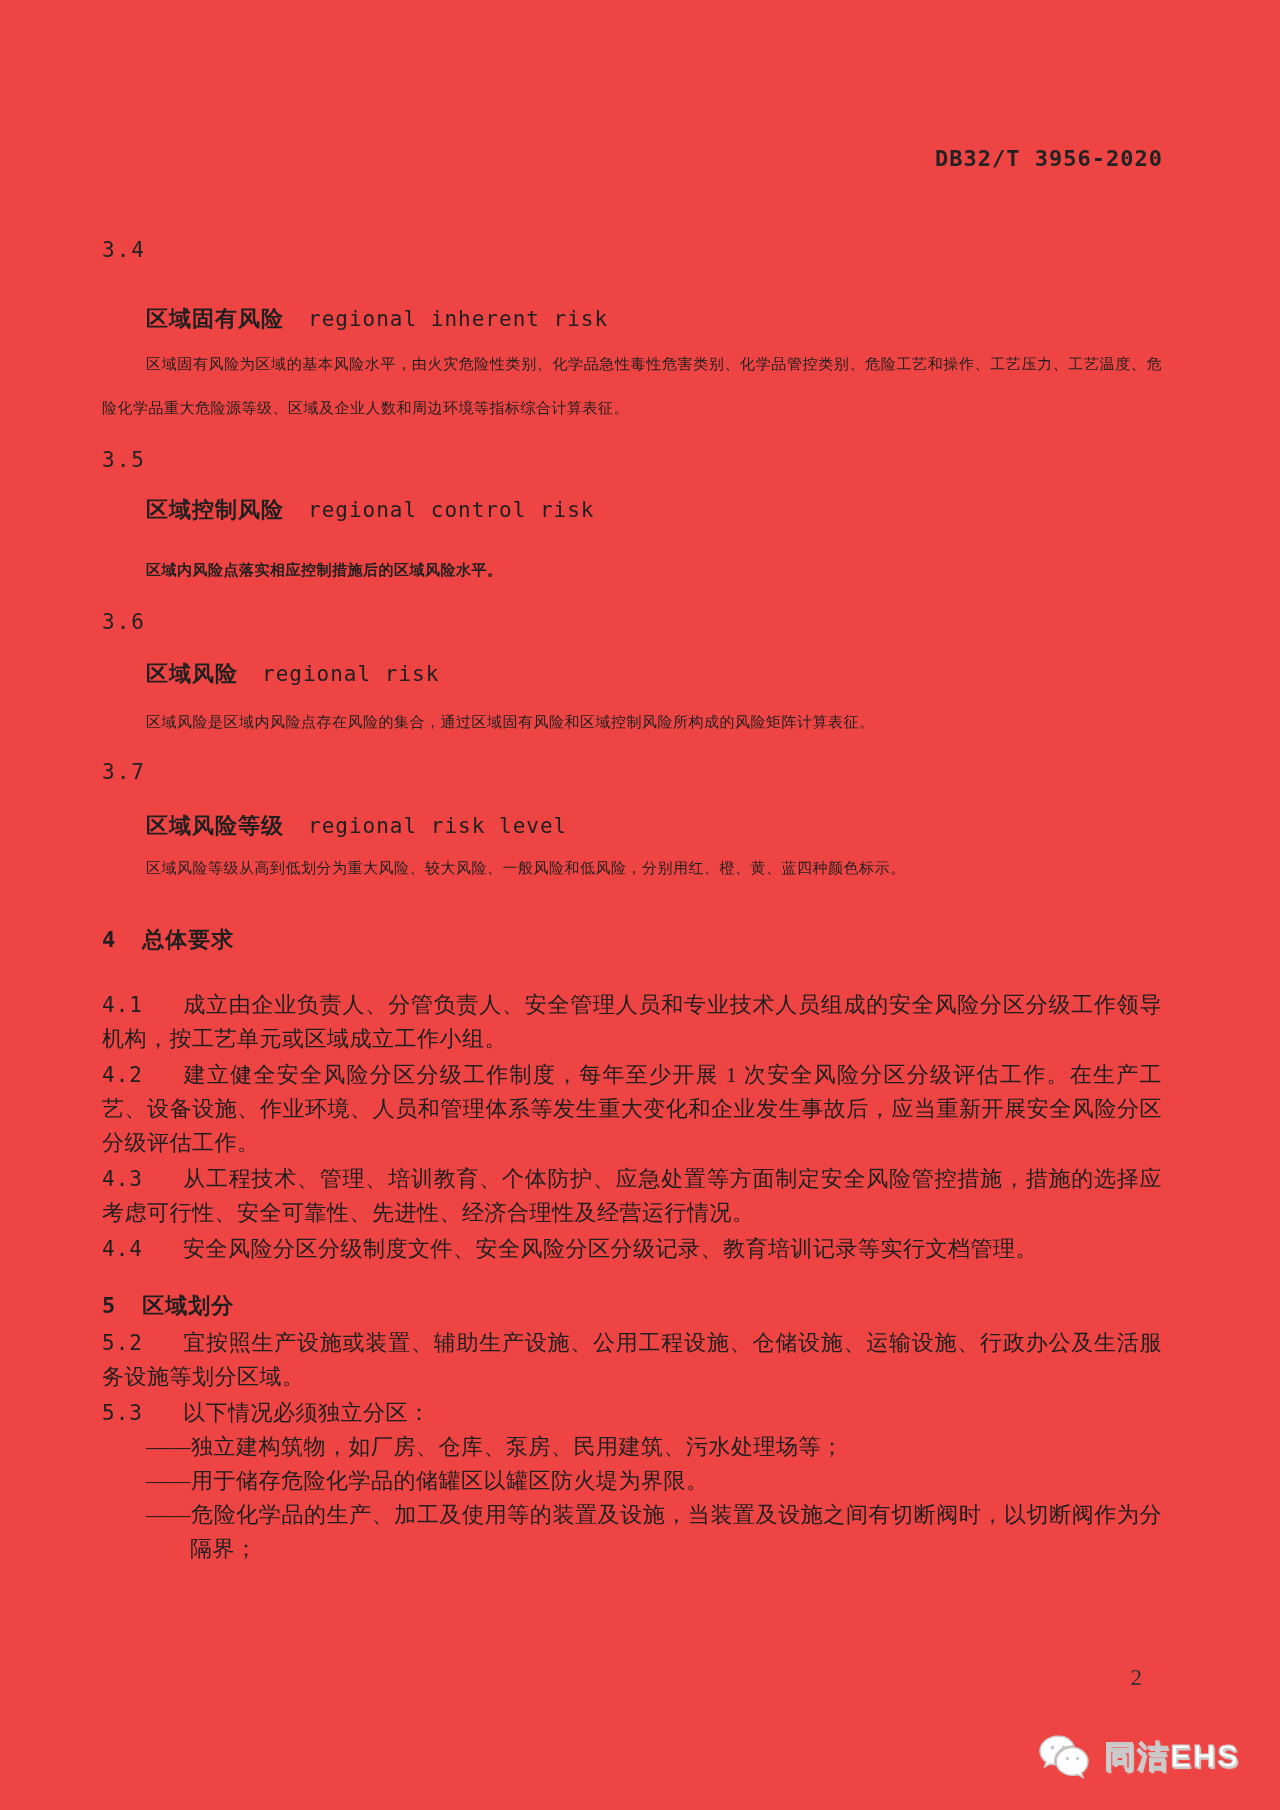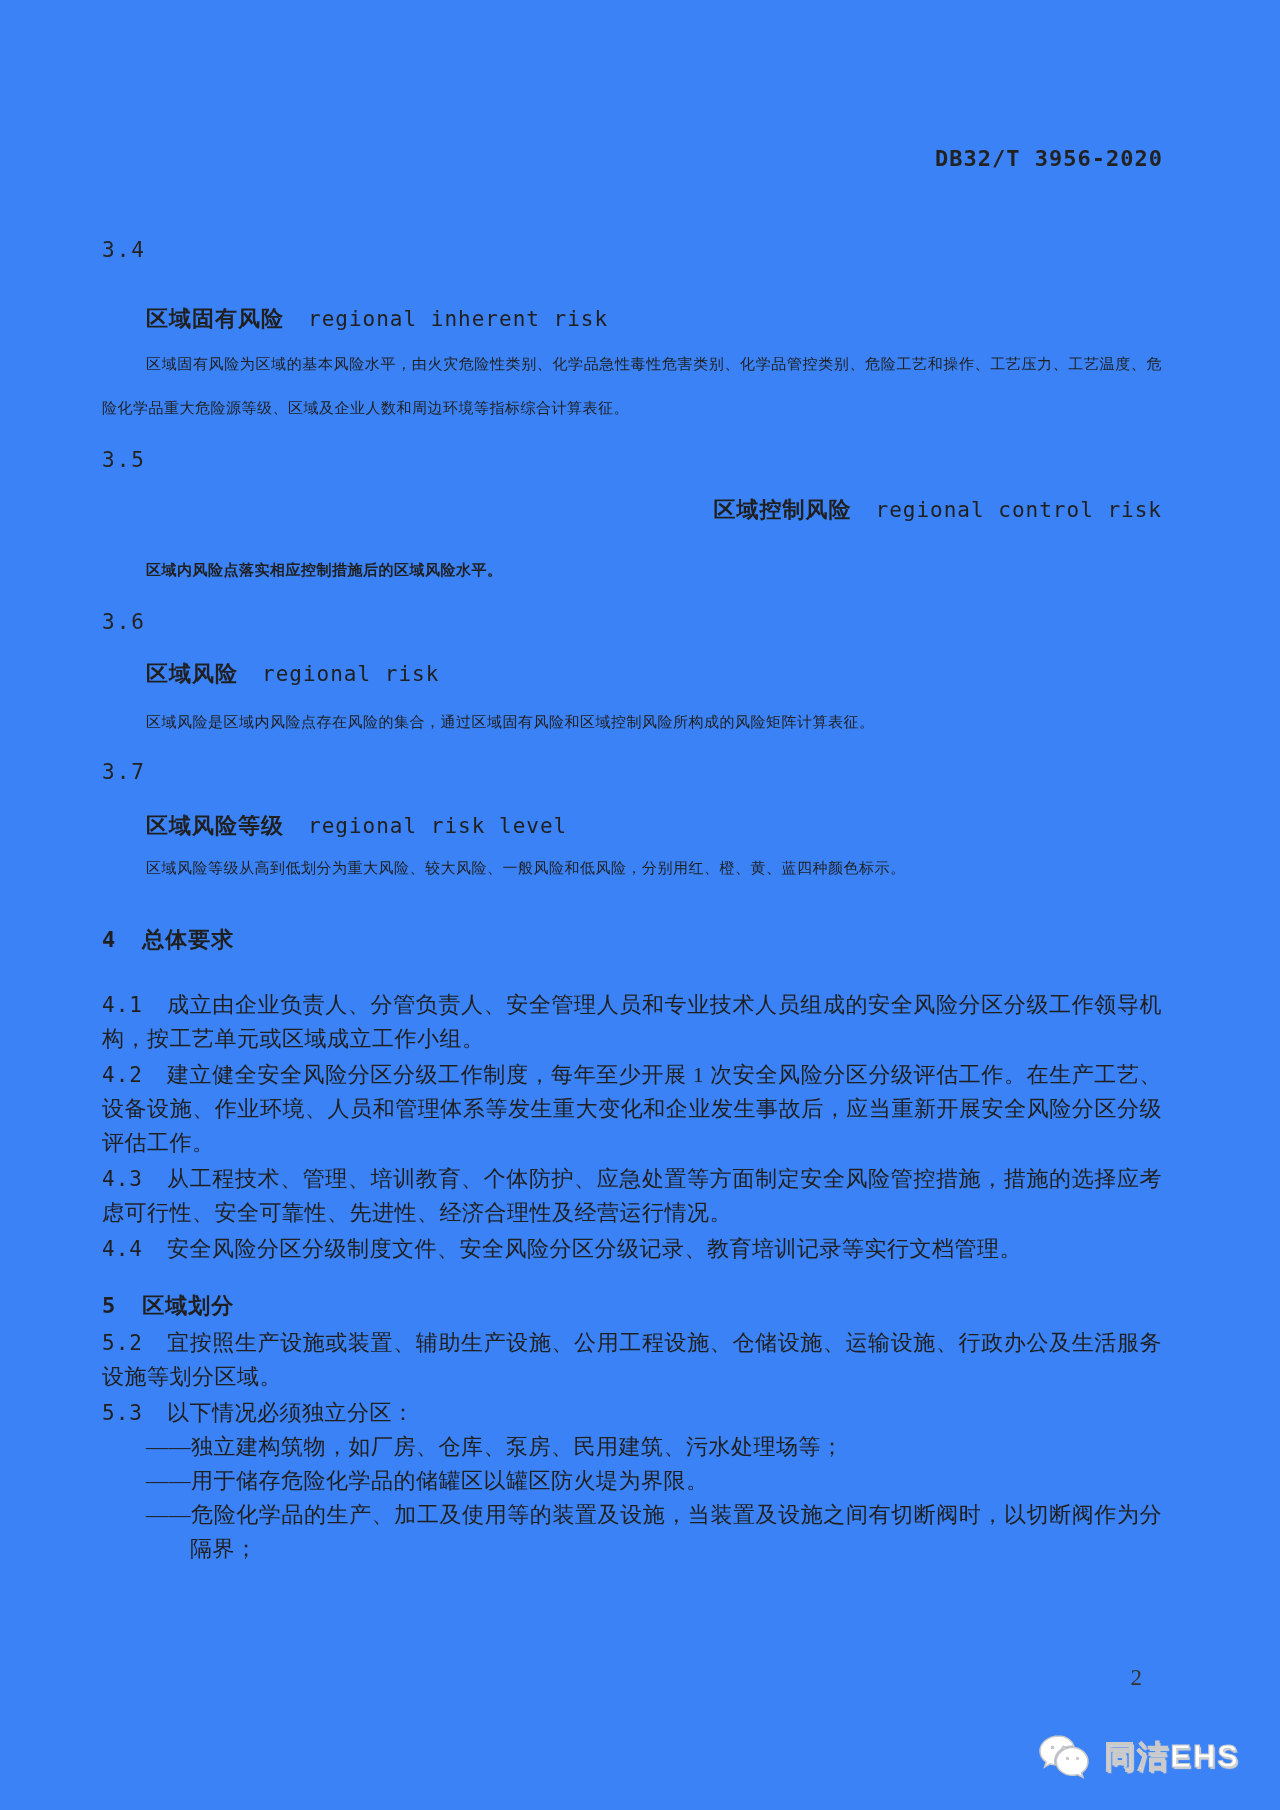--- a/index.html
+++ b/index.html
@@ -1,21 +1,21 @@
 <!DOCTYPE html>
 <html><head>
 <meta charset="utf-8">
 <style>
   * { margin: 0; padding: 0; box-sizing: border-box; }
   html, body { background: #ffffff; }
   .page {
     position: relative;
     width: 1280px;
     height: 1810px;
-    background: #3b82f6;
+    background: #ef4444;
     color: #1f1f1f;
     font-family: "Liberation Serif", "DejaVu Serif", serif;
     overflow: hidden;
   }
   .doc-header {
     position: absolute;
     top: 146px;
     right: 117px;
     font-family: "DejaVu Sans Mono", "Liberation Mono", monospace;
     font-size: 22px;
@@ -75,36 +75,36 @@
   .clause {
     font-size: 22px;
     line-height: 34px;
     text-align: justify;
     letter-spacing: 0.5px;
   }
   .clause .cnum {
     font-family: "DejaVu Sans Mono", "Liberation Mono", monospace;
     font-size: 21px;
     letter-spacing: 1px;
-    margin-right: 24px;
+    margin-right: 40px;
   }
   .dash-item {
     font-size: 22px;
     line-height: 34px;
     text-align: justify;
     letter-spacing: 0.5px;
     padding-left: 88px;
     text-indent: -44px;
   }
   
   .mt-n34 { margin-top: 228px; }
   .mt-h34 { margin-top: 39px; }
   .mt-p34 { margin-top: 5px; }
   .mt-n35 { margin-top: 16px; }
-  .mt-h35 { margin-top: 20px; text-align: right; }
+  .mt-h35 { margin-top: 20px; }
   .mt-p35 { margin-top: 20px; font-weight: bold; }
   .mt-n36 { margin-top: 16px; }
   .mt-h36 { margin-top: 22px; }
   .mt-p36 { margin-top: 8px; }
   .mt-n37 { margin-top: 14px; }
   .mt-h37 { margin-top: 24px; }
   .mt-p37 { margin-top: 2px; }
   .mt-ch4 { margin-top: 34px; }
   .mt-c41 { margin-top: 32px; }
   .mt-c42 { margin-top: 2px; }

